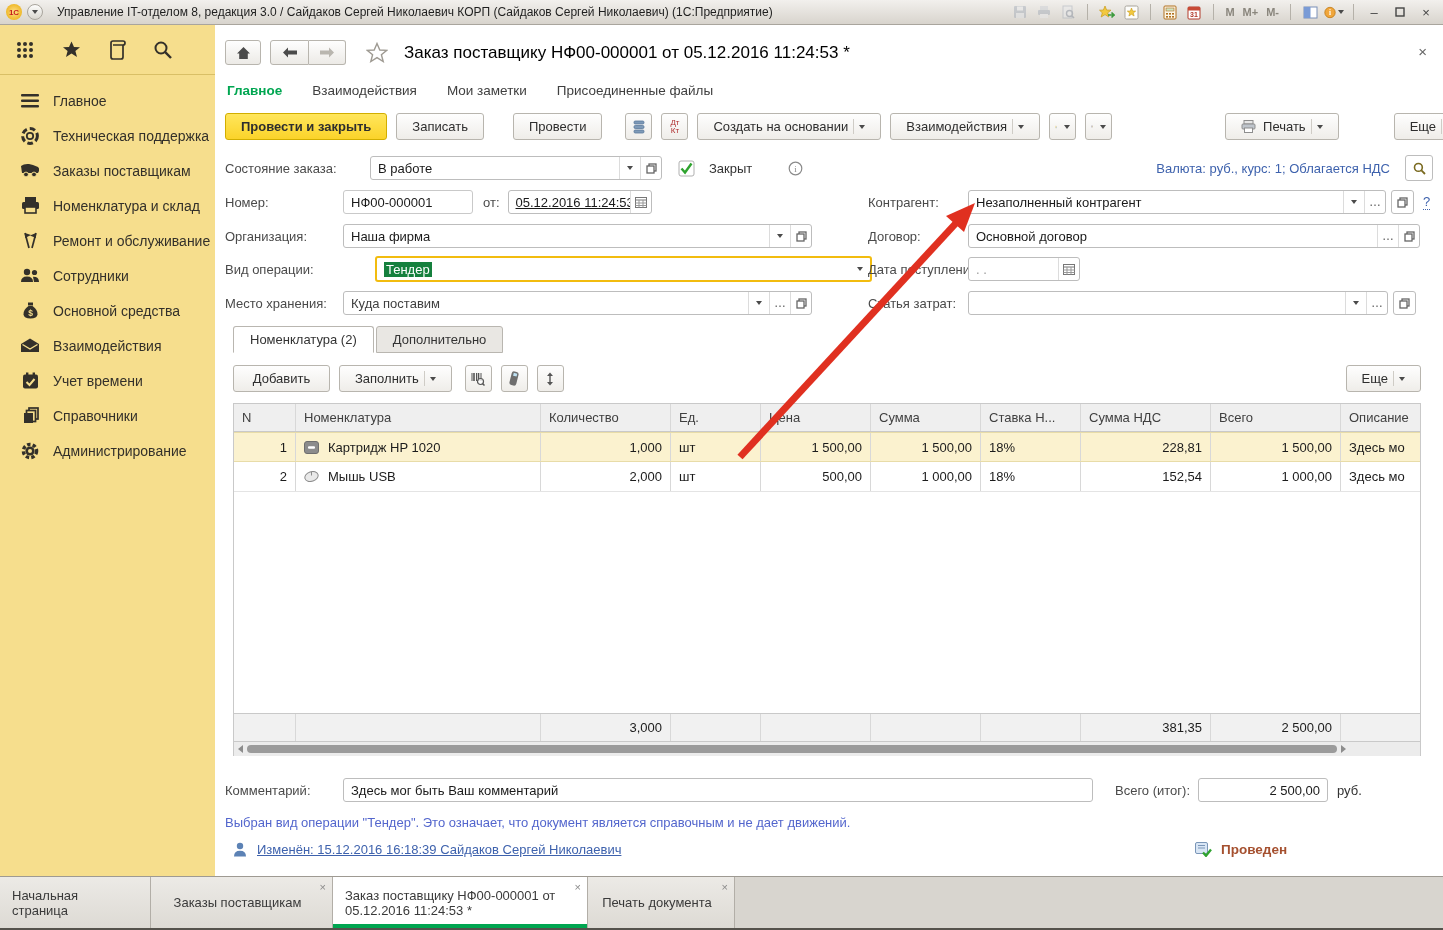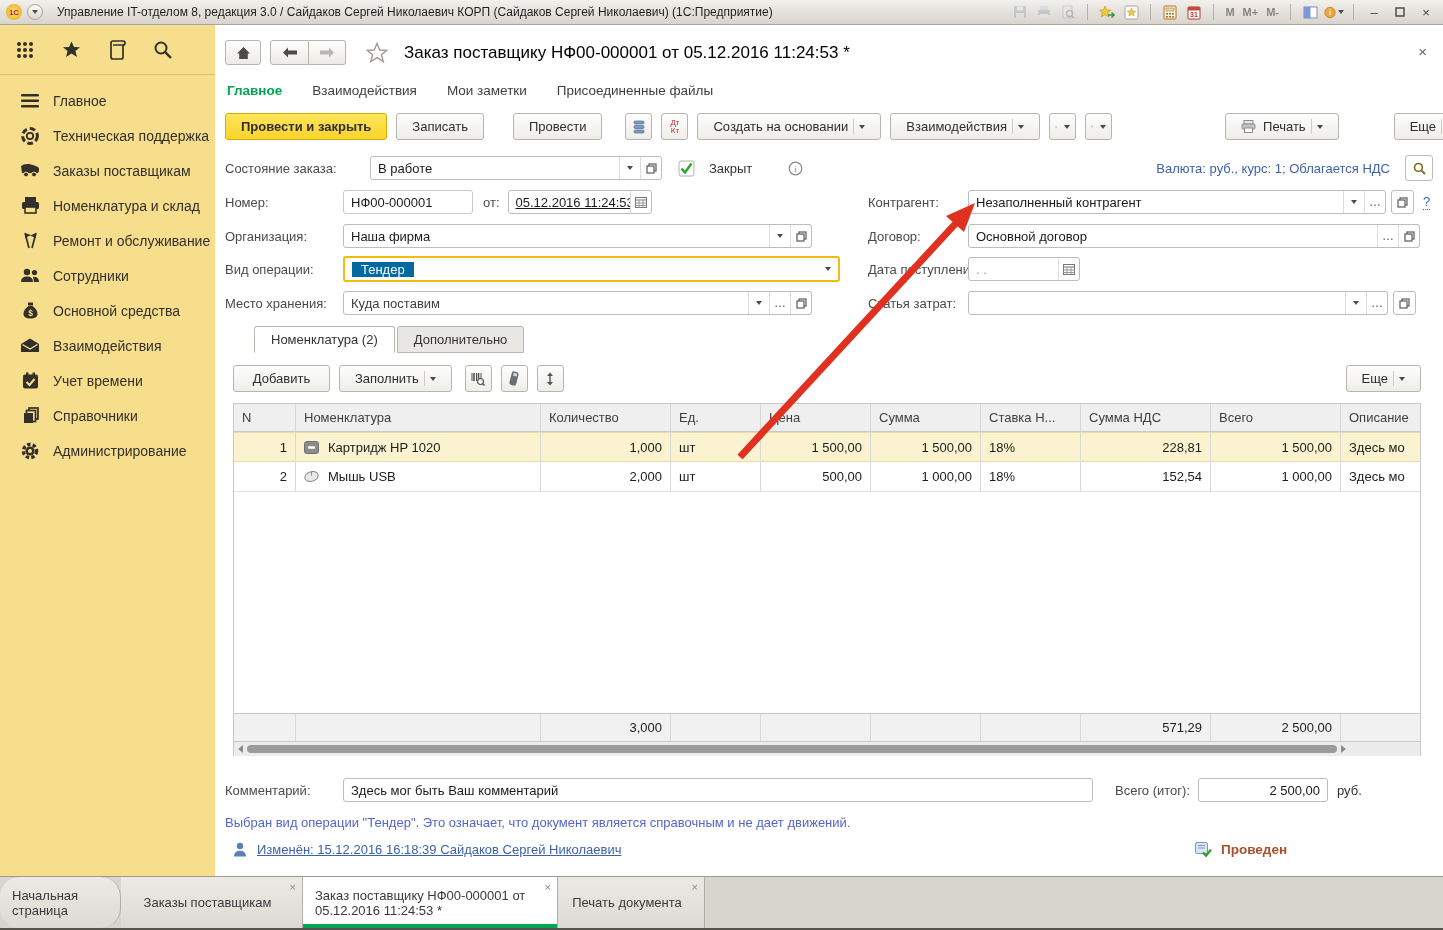--- a/index.html
+++ b/index.html
@@ -52,27 +52,27 @@
 
   .lbl { font-size:13px; color:#4A4A4A; white-space:nowrap; }
   .frow { position:absolute; height:24px; display:flex; align-items:center; }
   .fld { display:flex; align-items:center; height:24px; border:1px solid #BDBDBD; border-radius:3px; background:#fff;
     font-size:13px; color:#1A1A1A; }
   .fld .ftxt { padding:0 7px; flex:1; white-space:nowrap; overflow:hidden; }
   .fld .seg { width:21px; align-self:stretch; border-left:1px solid #DCDCDC; display:flex; align-items:center; justify-content:center; color:#555; font-size:12px; }
   .sqbtn { width:23px; height:24px; border:1px solid #BDBDBD; border-radius:3px; background:#fff; display:flex;
     align-items:center; justify-content:center; margin-left:5px; cursor:pointer; }
   .ph { color:#404040; }
-  .sel { background:#0369a1; color:#fff; padding:1px 9px; }
+  .sel { background:#15803d; color:#fff; padding:1px 2px; }
   .linktext { font-size:13px; color:#3E62AD; }
   .helpq { font-size:13px; color:#3E62AD; border-bottom:1px dotted #3E62AD; margin-left:9px; cursor:pointer; }
 
   .sectabs { position:absolute; left:18px; top:301px; display:flex; }
   .sectab { height:27px; padding:0 16px; font-size:13px; color:#333; display:flex; align-items:center;
-    border:1px solid #B9B6B0; background:#E9E7E3; border-radius:3px 3px 0 0; cursor:pointer;margin-left:21px; }
+    border:1px solid #B9B6B0; background:#E9E7E3; border-radius:3px 3px 0 0; cursor:pointer; }
   .sectab.active { background:#fff; border-bottom-color:#fff; }
 
   .tbl-toolbar { position:absolute; left:18px; top:340px; right:22px; display:flex; align-items:center; gap:9px; }
 
   .table { position:absolute; left:18px; top:378px; width:1188px; border-left:1px solid #C9C9C9; border-right:1px solid #C9C9C9; }
   .trow { display:flex; height:30px; }
   .thead { height:29px; background:#EFEFEF; border-top:1px solid #C9C9C9; border-bottom:1px solid #C9C9C9; }
   .tc { border-right:1px solid #D8D8D8; padding:0 8px; display:flex; align-items:center; font-size:13px; color:#1C1C1C;
     white-space:nowrap; overflow:hidden; }
   .thead .tc { color:#3F3F3F; }
@@ -552,21 +552,21 @@
       <span class="seg">…</span>
       <span class="seg">
           <svg width="11" height="11" viewBox="0 0 11 11">
             <rect x="3" y="1" width="7" height="7" fill="none" stroke="#666" stroke-width="1.3"></rect>
             <rect x="1" y="3" width="7" height="7" fill="#fff" stroke="#666" stroke-width="1.3"></rect>
           </svg>
         </span>
     </div>
   </div>
 
-  <div class="frow" style="left:10px; top:232px;">
+  <div class="frow" style="left:10px; top:232px;gap:32px;">
     <span class="lbl" style="width:118px;">Вид операции:</span>
     <div class="fld" style="width:497px;border:2px solid #F2BC0F;height:26px;">
       <span class="ftxt"><span class="sel">Тендер</span></span>
       <span class="seg" style="border-left:none;">
           <span class="dd"></span>
         </span>
     </div>
   </div>
   <div class="frow" style="left:653px; top:232px;">
     <span class="lbl" style="width:100px;">Дата поступления:</span>
@@ -720,21 +720,21 @@
     </div>
     <div class="tbody-empty"></div>
     <div class="totals">
       <div class="tc c0"></div>
         <div class="tc c1"></div>
       <div class="tc c2 r">3,000</div>
       <div class="tc c3"></div>
         <div class="tc c4"></div>
         <div class="tc c5"></div>
         <div class="tc c6"></div>
-      <div class="tc c7 r">571,29</div>
+      <div class="tc c7 r">381,35</div>
       <div class="tc c8 r">2 500,00</div>
       <div class="tc c9"></div>
     </div>
     <div class="hscroll">
       <span class="harr l"></span>
       <span class="hthumb"></span>
       <span class="harr r"></span>
     </div>
   </div>
 
@@ -769,21 +769,21 @@
           <line x1="3" y1="3.5" x2="10" y2="3.5" stroke="#7A96B8"></line>
           <line x1="3" y1="6" x2="10" y2="6" stroke="#7A96B8"></line>
           <path d="M8 10.5 L11 13.8 L16 7.5" fill="none" stroke="#2FA32F" stroke-width="2.3"></path>
         </svg>
       </span>
     <span>Проведен</span>
   </div>
 </div>
 
 <div class="tabbar">
-  <div class="btab" style="width:121px;border-radius:20px;">
+  <div class="btab" style="width:151px;">
       <span class="bl">Начальная страница</span>
     </div>
   <div class="btab" style="width:182px;">
       <span class="bl">Заказы поставщикам</span>
       <span class="x">×</span>
     </div>
   <div class="btab active" style="width:255px;">
       <span class="bl">Заказ поставщику НФ00-000001 от 05.12.2016 11:24:53 *</span>
       <span class="x">×</span>
     </div>

